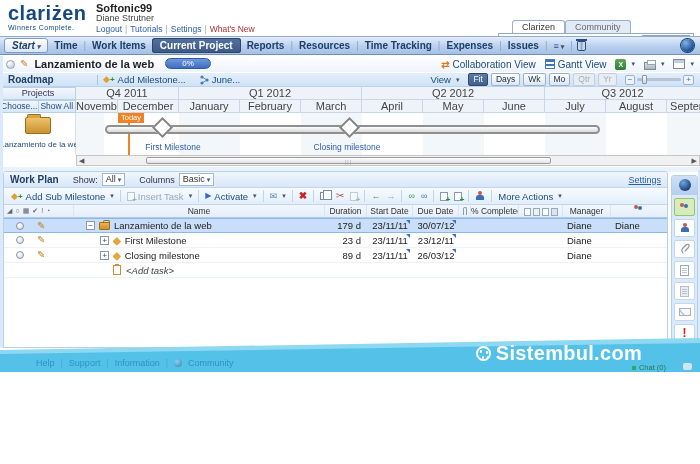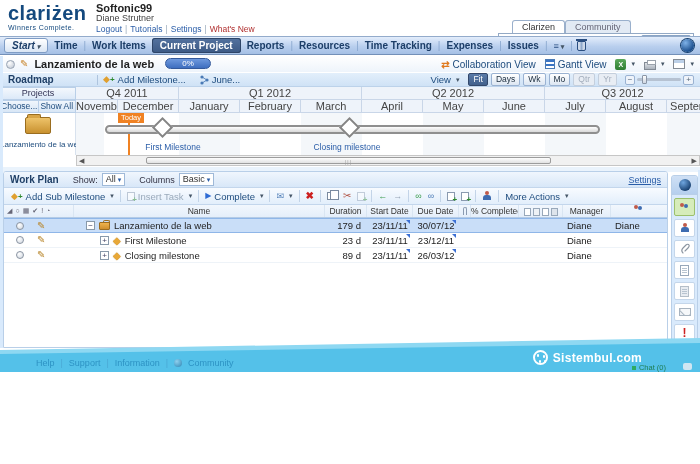--- a/index.html
+++ b/index.html
@@ -231,21 +231,21 @@
 
   
   .foot{position:absolute;left:0;right:0;bottom:0;height:34px;}
   .foot svg.wave{position:absolute;left:0;top:0;width:700px;height:34px;}
   .flinks{position:absolute;left:36px;bottom:4px;display:flex;gap:6px;font-size:9px;color:#2d93c4;align-items:center;}
   .flinks span.fl{cursor:pointer;}
   .fl-sep{color:#49a8d4;}
   .comm-ico{width:8px;height:8px;border-radius:50%;background:radial-gradient(circle at 35% 30%,#8fd0ee,#2d86b4);display:inline-block;}
   .sb{position:absolute;right:58px;bottom:7px;display:flex;align-items:center;gap:5px;color:#fff;}
   .sb-logo{width:15px;height:15px;border:2px solid #fff;border-radius:50%;position:relative;}
-  .sb-text{font-size:12px;font-weight:bold;letter-spacing:.3px;}
+  .sb-text{font-size:20px;font-weight:bold;letter-spacing:.3px;}
   .sb-logo::before{content:"";position:absolute;left:2px;top:2px;width:2.5px;height:2.5px;border-radius:50%;
                    background:#fff;box-shadow:6px 1px 0 #fff,2px 6px 0 #fff,7px 6px 0 #fff;}
   .chat{position:absolute;right:34px;bottom:0;font-size:7.5px;color:#1e7e52;display:flex;align-items:center;gap:3px;cursor:pointer;}
   .chat i{width:4px;height:4px;background:#2faa63;display:inline-block;}
   .foot-mini{position:absolute;right:8px;bottom:2px;width:9px;height:7px;background:#cfe6f2;border-radius:2px;cursor:pointer;}
 </style>
 </head>
 <body>
 
 <div id="stage">
@@ -436,21 +436,21 @@
         <span>Add Sub Milestone</span>
       </span>
       <span class="tsep"></span>
       <span class="tbt dd disabled">
         <span class="doc-add" style="opacity:.5;"></span>
         <span>Insert Task</span>
       </span>
       <span class="tsep"></span>
       <span class="tbt dd">
         <span class="gi blue">▶</span>
-        <span>Complete</span>
+        <span>Activate</span>
       </span>
       <span class="tsep"></span>
       <span class="tbt dd">
           <span class="gi steel">✉</span>
         </span>
       <span class="tsep"></span>
       <span class="tbt">
           <span class="gi red">✖</span>
         </span>
       <span class="tsep"></span>
@@ -558,20 +558,27 @@
       <div class="cell dur">89 d</div>
       <div class="cell sd mark">23/11/11</div>
       <div class="cell dd2 mark">26/03/12</div>
       <div class="cell clip"></div>
       <div class="cell pc"></div>
       <div class="cell mi"></div>
       <div class="cell mgr">Diane</div>
       <div class="cell own"></div>
     </div>
 
+    <div class="trow">
+      <div class="cell icons"></div>
+      <div class="cell name ind3">
+          <span class="task-sheet"></span>
+          <span class="addtask">&lt;Add task&gt;</span>
+        </div>
+    </div>
   </div>
 
   <div class="rsb">
     <div class="rsb-top">
         <span class="globe"></span>
       </div>
     <div class="ric green">
         <span class="ppl"></span>
       </div>
     <div class="ric">

